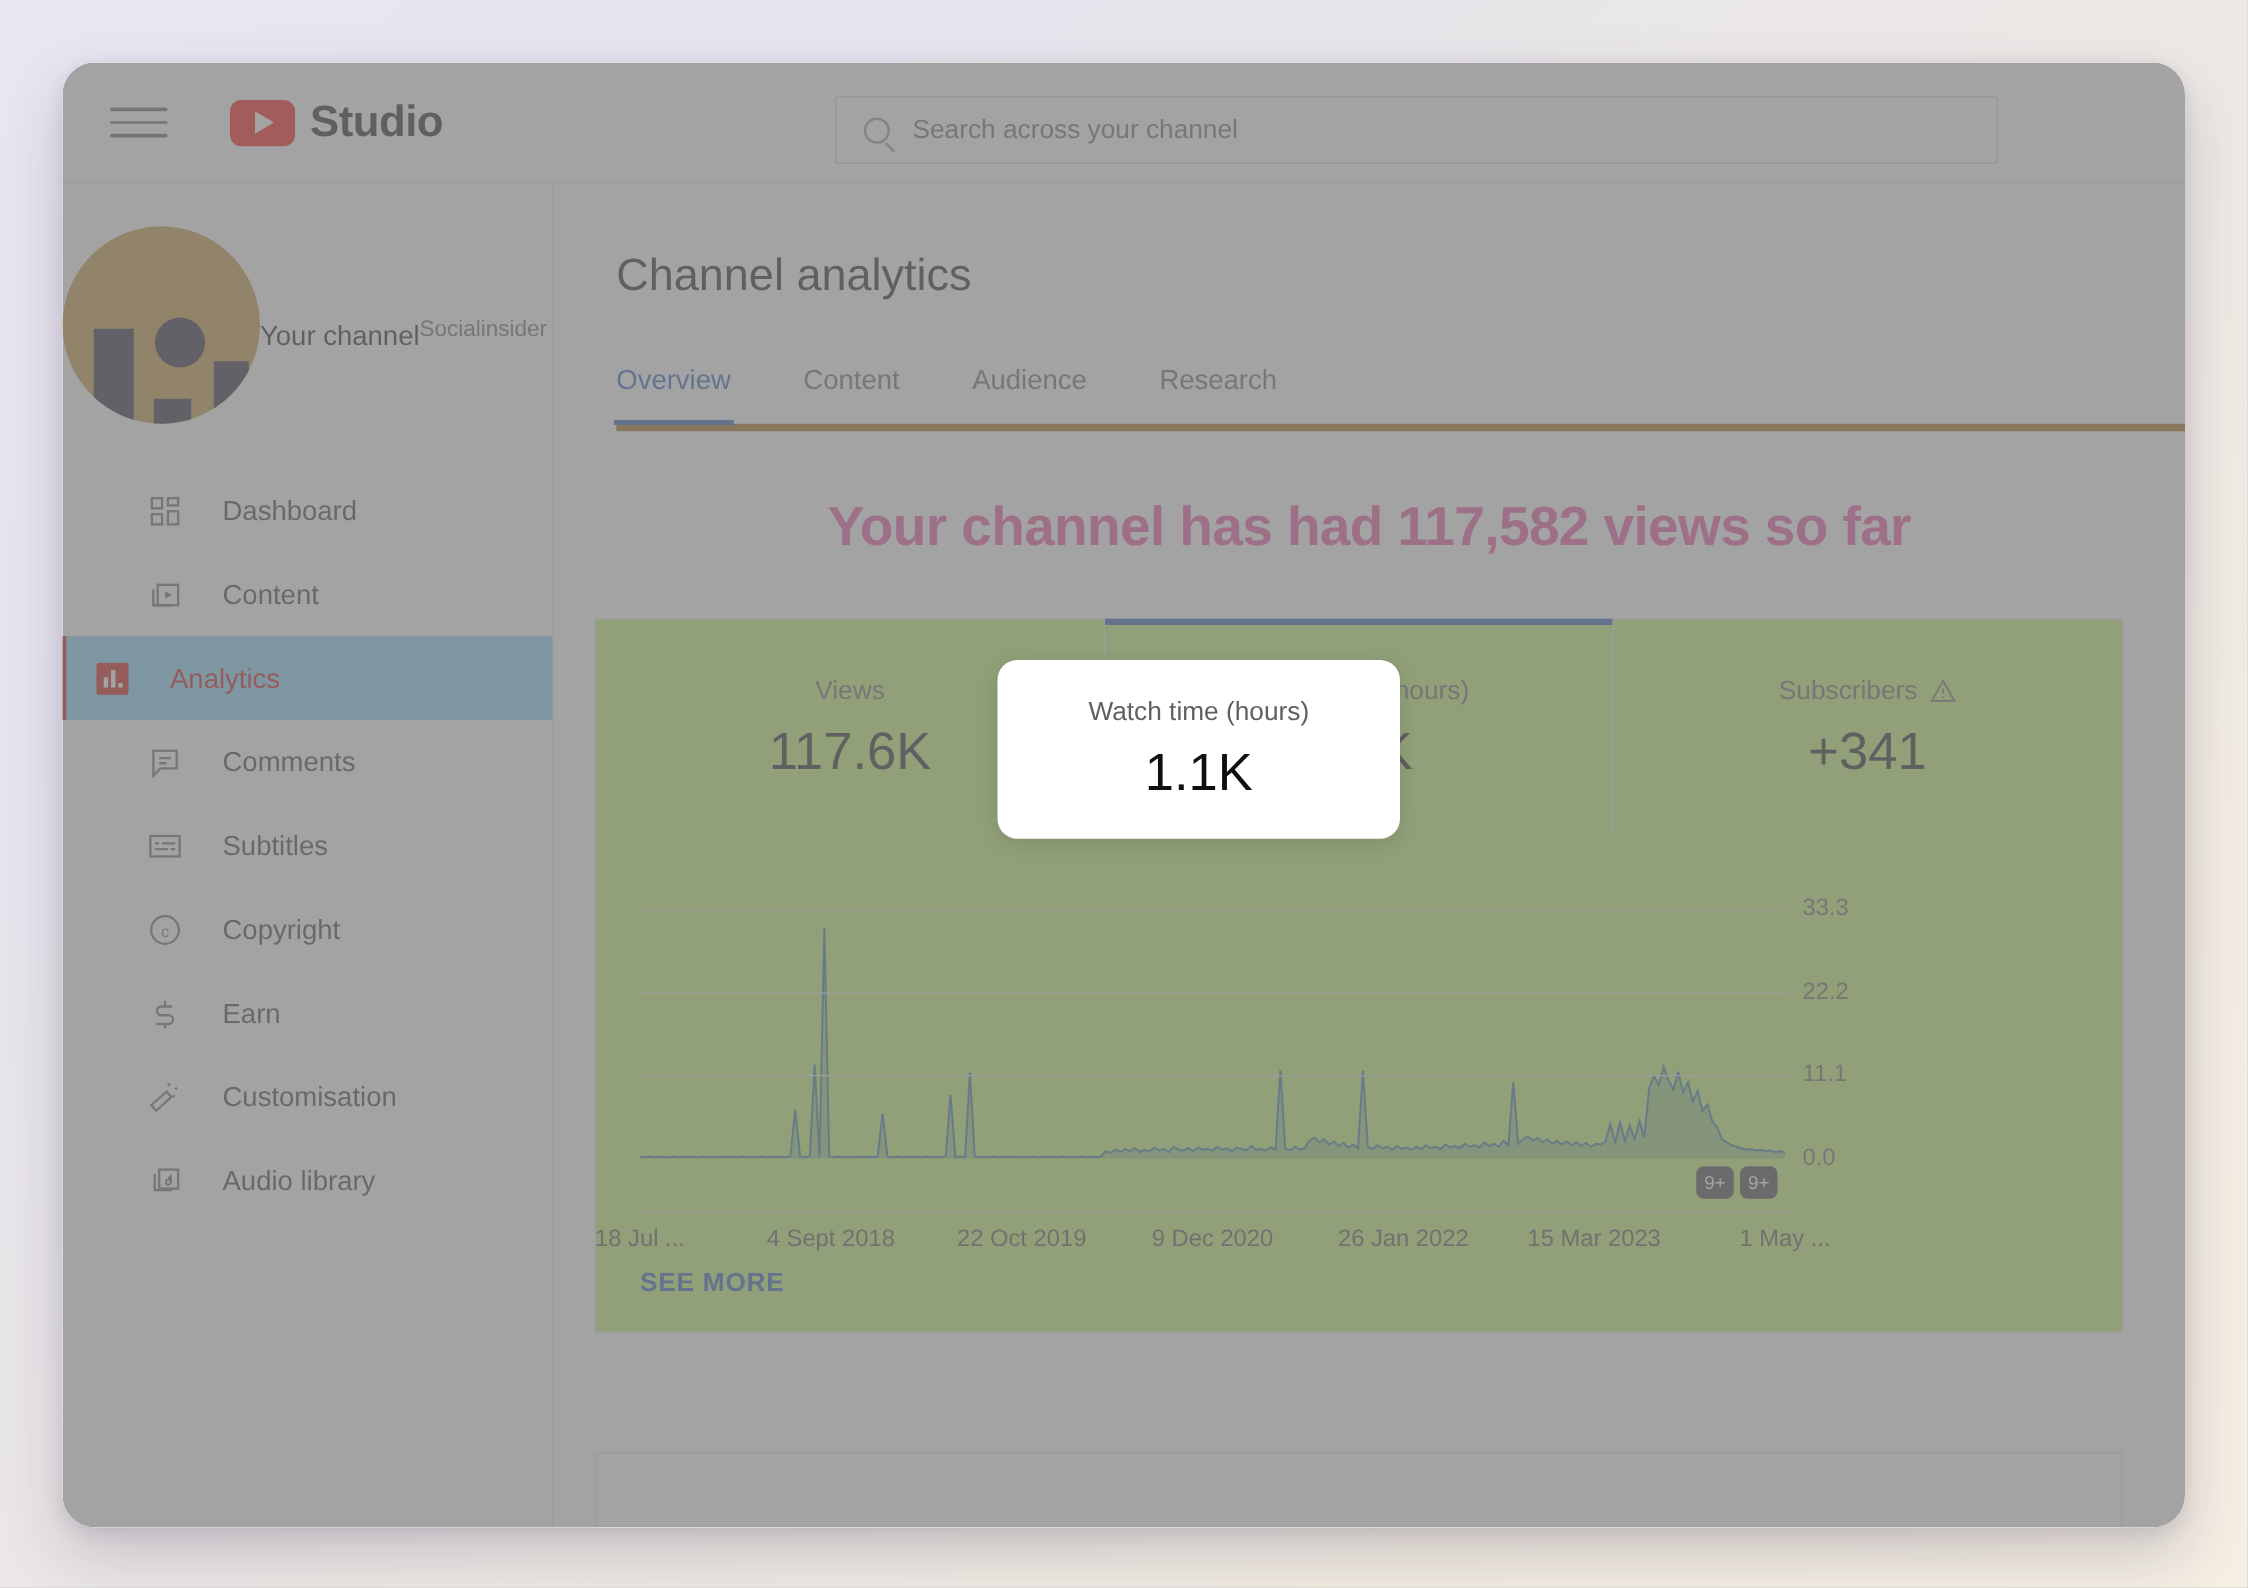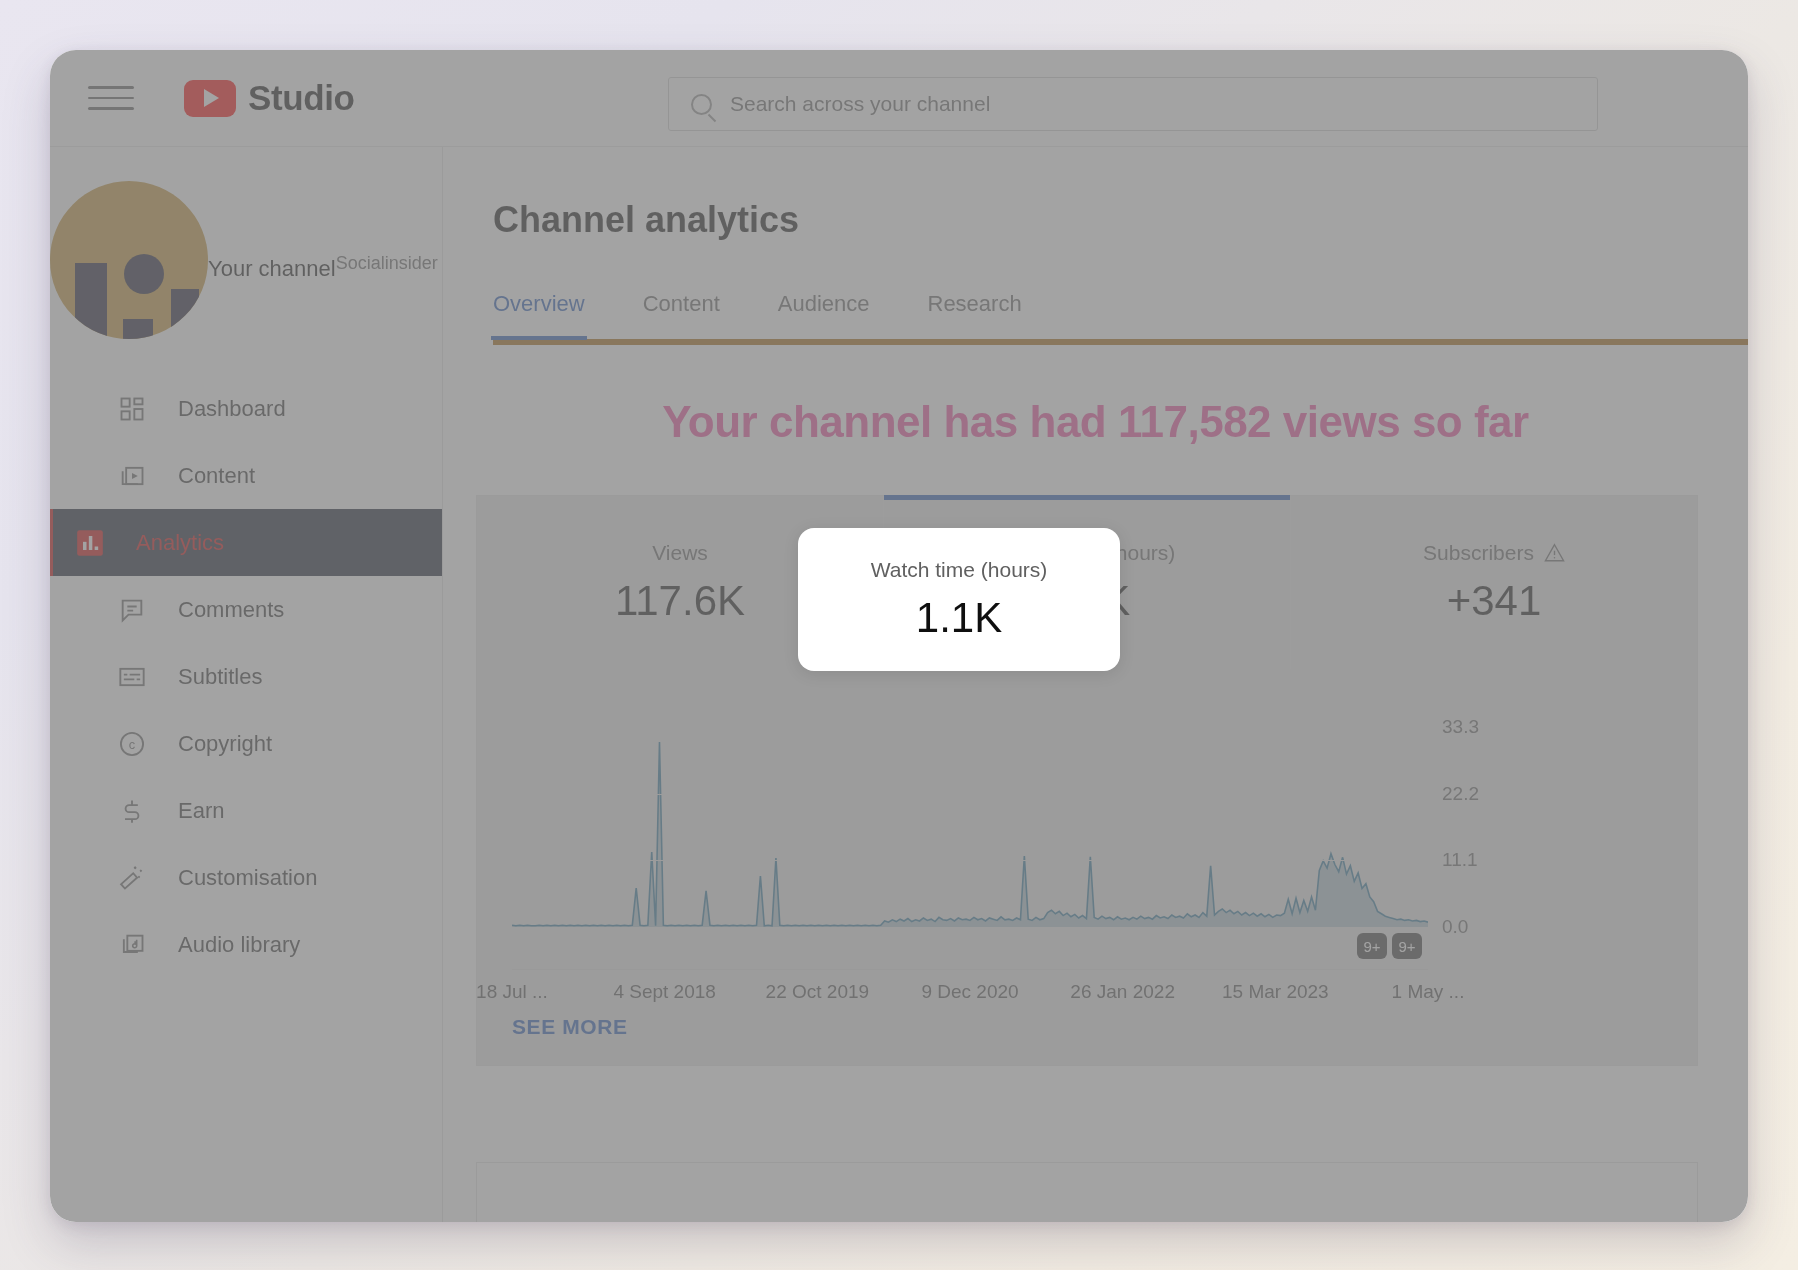--- a/index.html
+++ b/index.html
@@ -107,37 +107,37 @@
   #avatar .s4 { position:absolute; left:121px; top:108px; width:28px; height:62px; background:#17152b; }
 
   #ch-name { margin-top: 18px; font-size: 22px; color:#0f0f0f; font-weight: 400; }
   #ch-handle { margin-top: 7px; font-size: 18px; color:#606060; }
 
   #navlist { margin-top: 36px; }
   .nav-item {
     display:flex; align-items:center; height: 67px;
     padding-left: 68px; gap: 32px; cursor:pointer; position:relative;
   }
-  .nav-item.active { background: #0f172a; padding-left: 26px; }
+  .nav-item.active { background: #7dd3fc; padding-left: 26px; }
   .nav-item.active::before {
     content:''; position:absolute; left:0; top:0; bottom:0; width:3px; background:#cc0000;
   }
   .nav-label { font-size: 22px; color:#303030; white-space: nowrap; }
   .nav-item.active .nav-label { color:#cc0000; }
   .nav-icon { width: 28px; height: 28px; flex: none; color:#606060; }
   .nav-icon svg { display:block; width:100%; height:100%; }
 
   
   #main {
     position: absolute; left: 393px; top: 97px;
     width: calc(100% - 393px); height: calc(100% - 97px);
     background: #fff; overflow: hidden;
     z-index: 3;
   }
-  #page-title { margin: 52px 0 0 50px; font-size: 36px; color:#0f0f0f; font-weight: 700; }
+  #page-title { margin: 52px 0 0 50px; font-size: 36px; color:#0f0f0f; font-weight: 400; }
 
   #tabs {
     margin: 44px 0 0 50px; display:flex; gap: 0;
     border-bottom: 6px solid #a16207;
     width: calc(100% - 50px);
   }
   .tab {
     font-size: 22px; color:#606060; padding: 6px 0 22px 0; margin-right: 58px;
     cursor:pointer; position:relative; white-space:nowrap;
   }
@@ -149,21 +149,21 @@
   #headline {
     margin: 52px 0 0 0; text-align:center;
     font-size: 44px; font-weight: 700; color:#ec4899; letter-spacing:-.5px;
   }
 
   
   #panel {
     margin: 48px 0 0 33px;
     width: 1222px;
     border: 1px solid #e0e0e0;
-    background:#e5e5e5;
+    background:#bef264;
   }
   #metrics { display:flex; height: 173px; }
   .metric {
     flex: 1; display:flex; flex-direction:column; align-items:center; justify-content:center;
     border-right: 1px solid #e8e8e8; position: relative; cursor:pointer;
   }
   .metric:last-child { border-right: none; }
   .metric-label {
     font-size: 21px; color:#606060; display:flex; align-items:center; gap:10px;
   }

